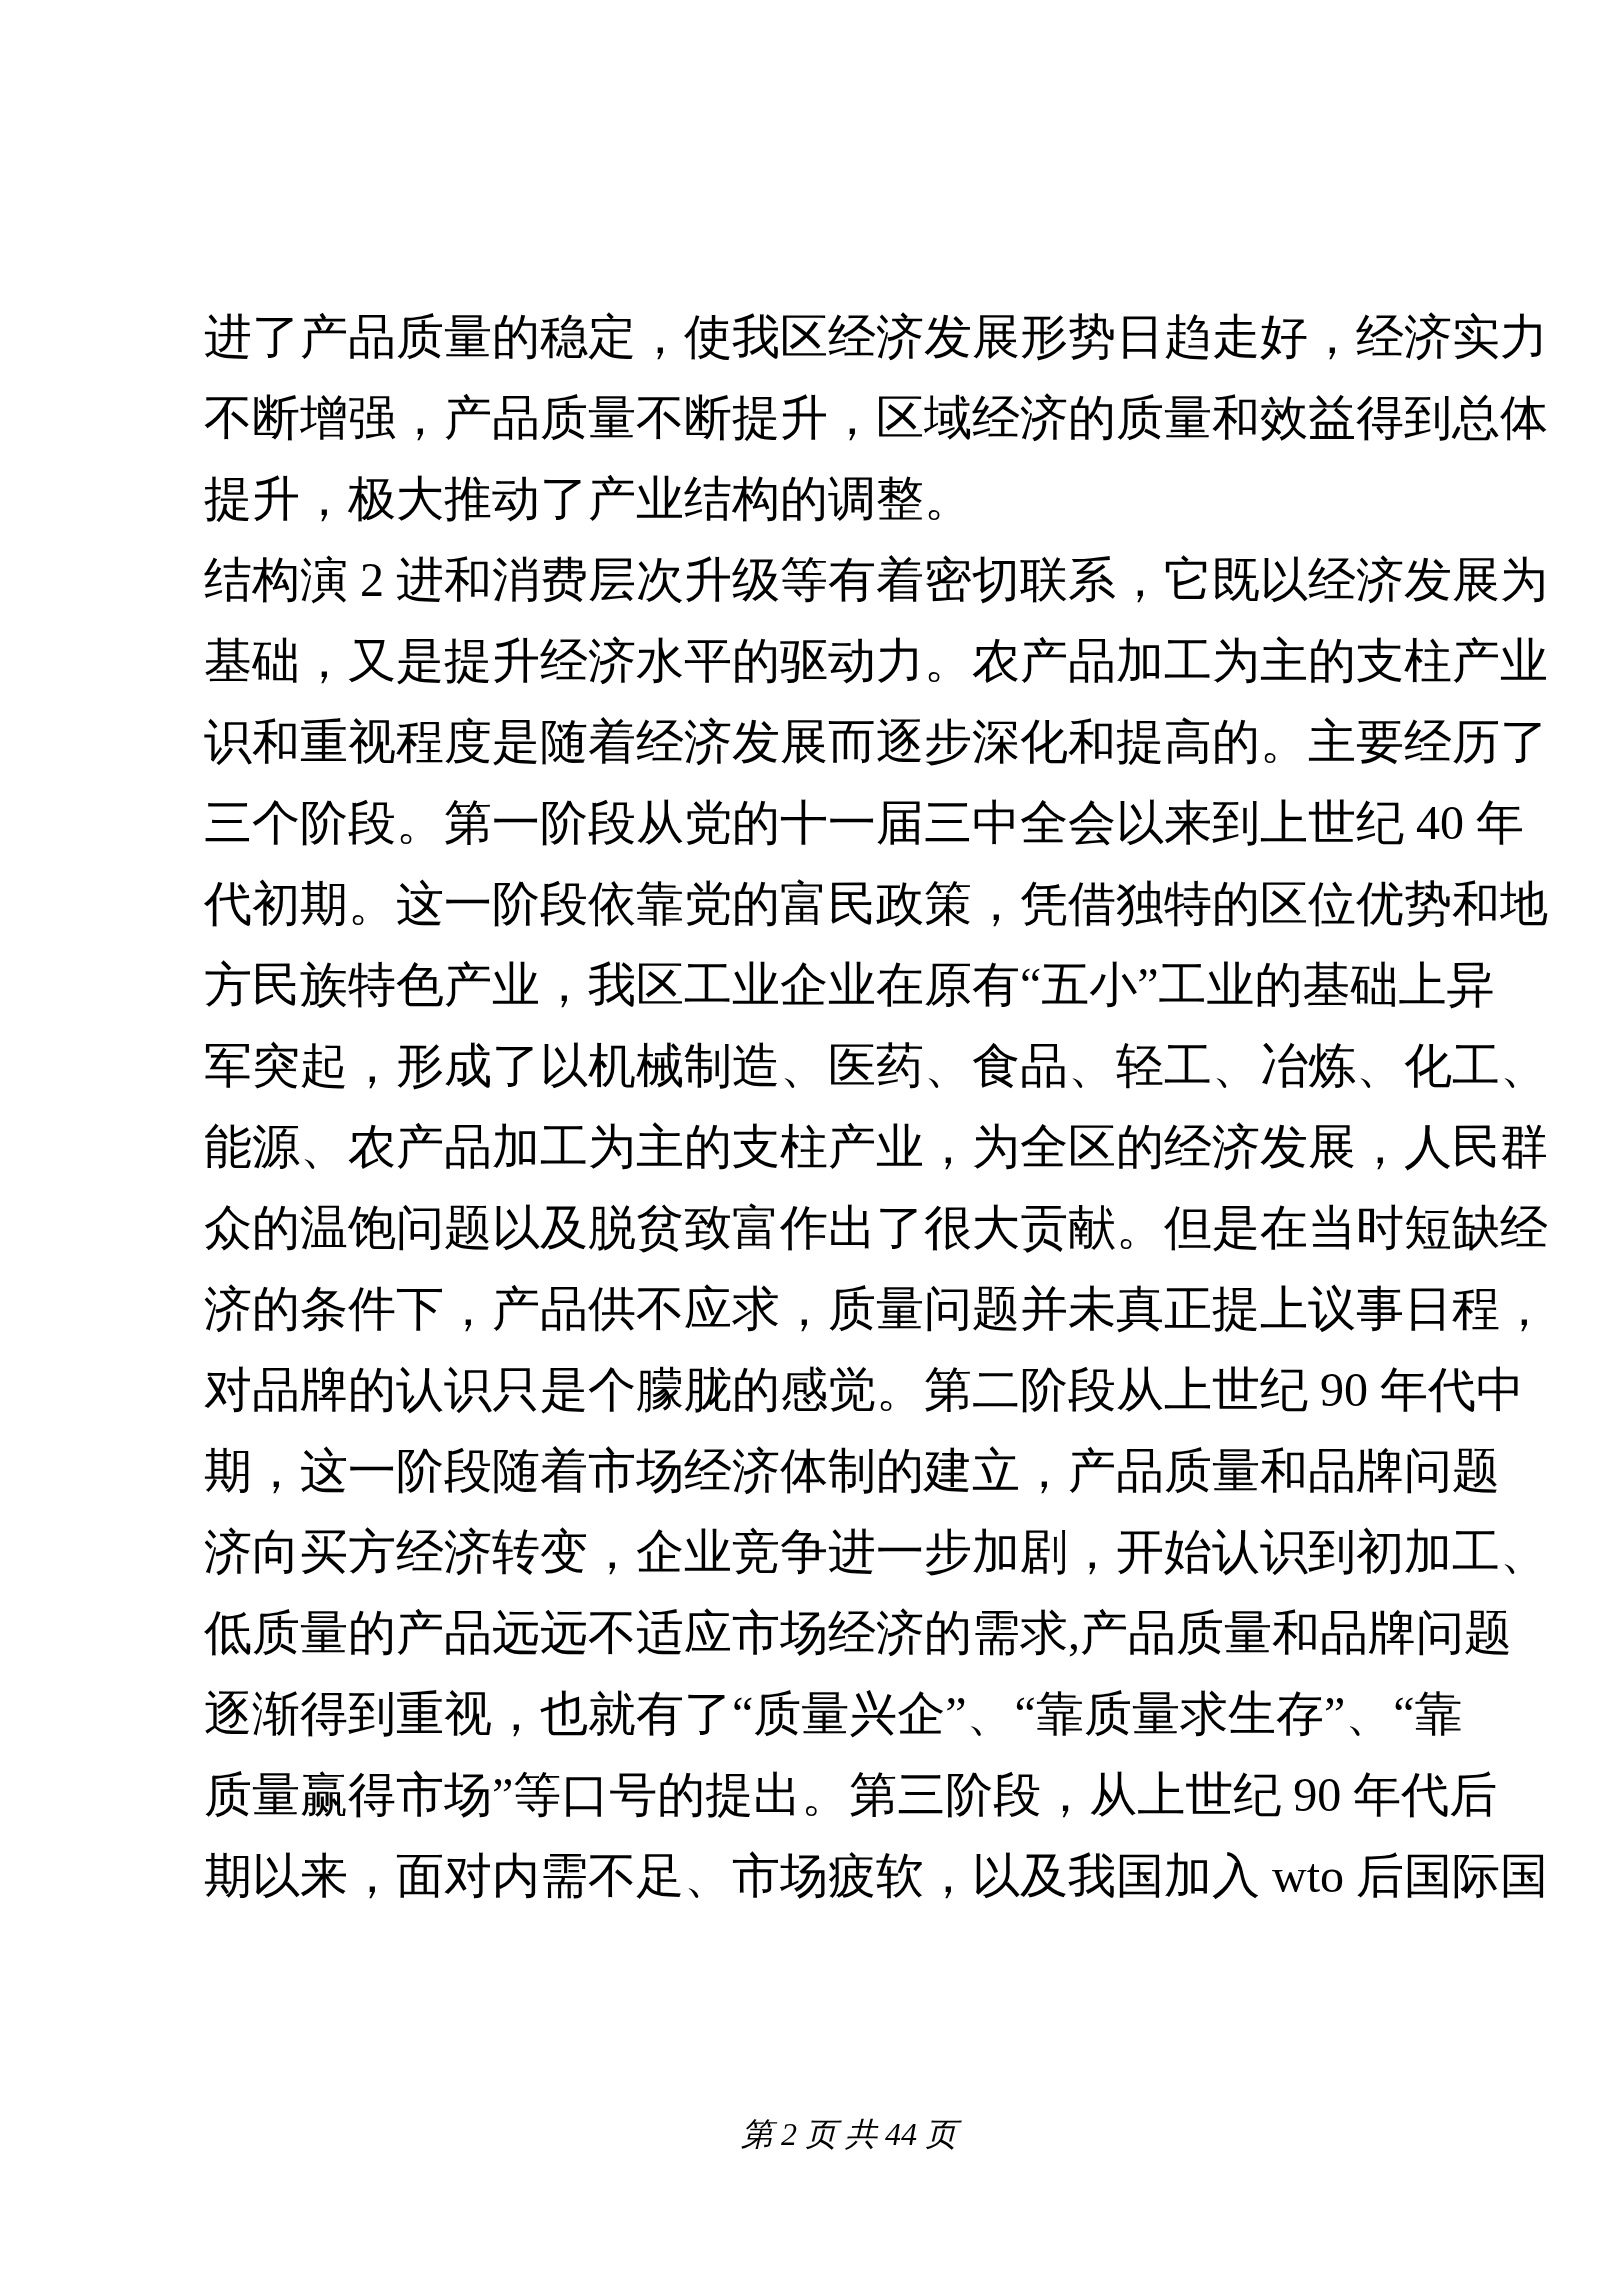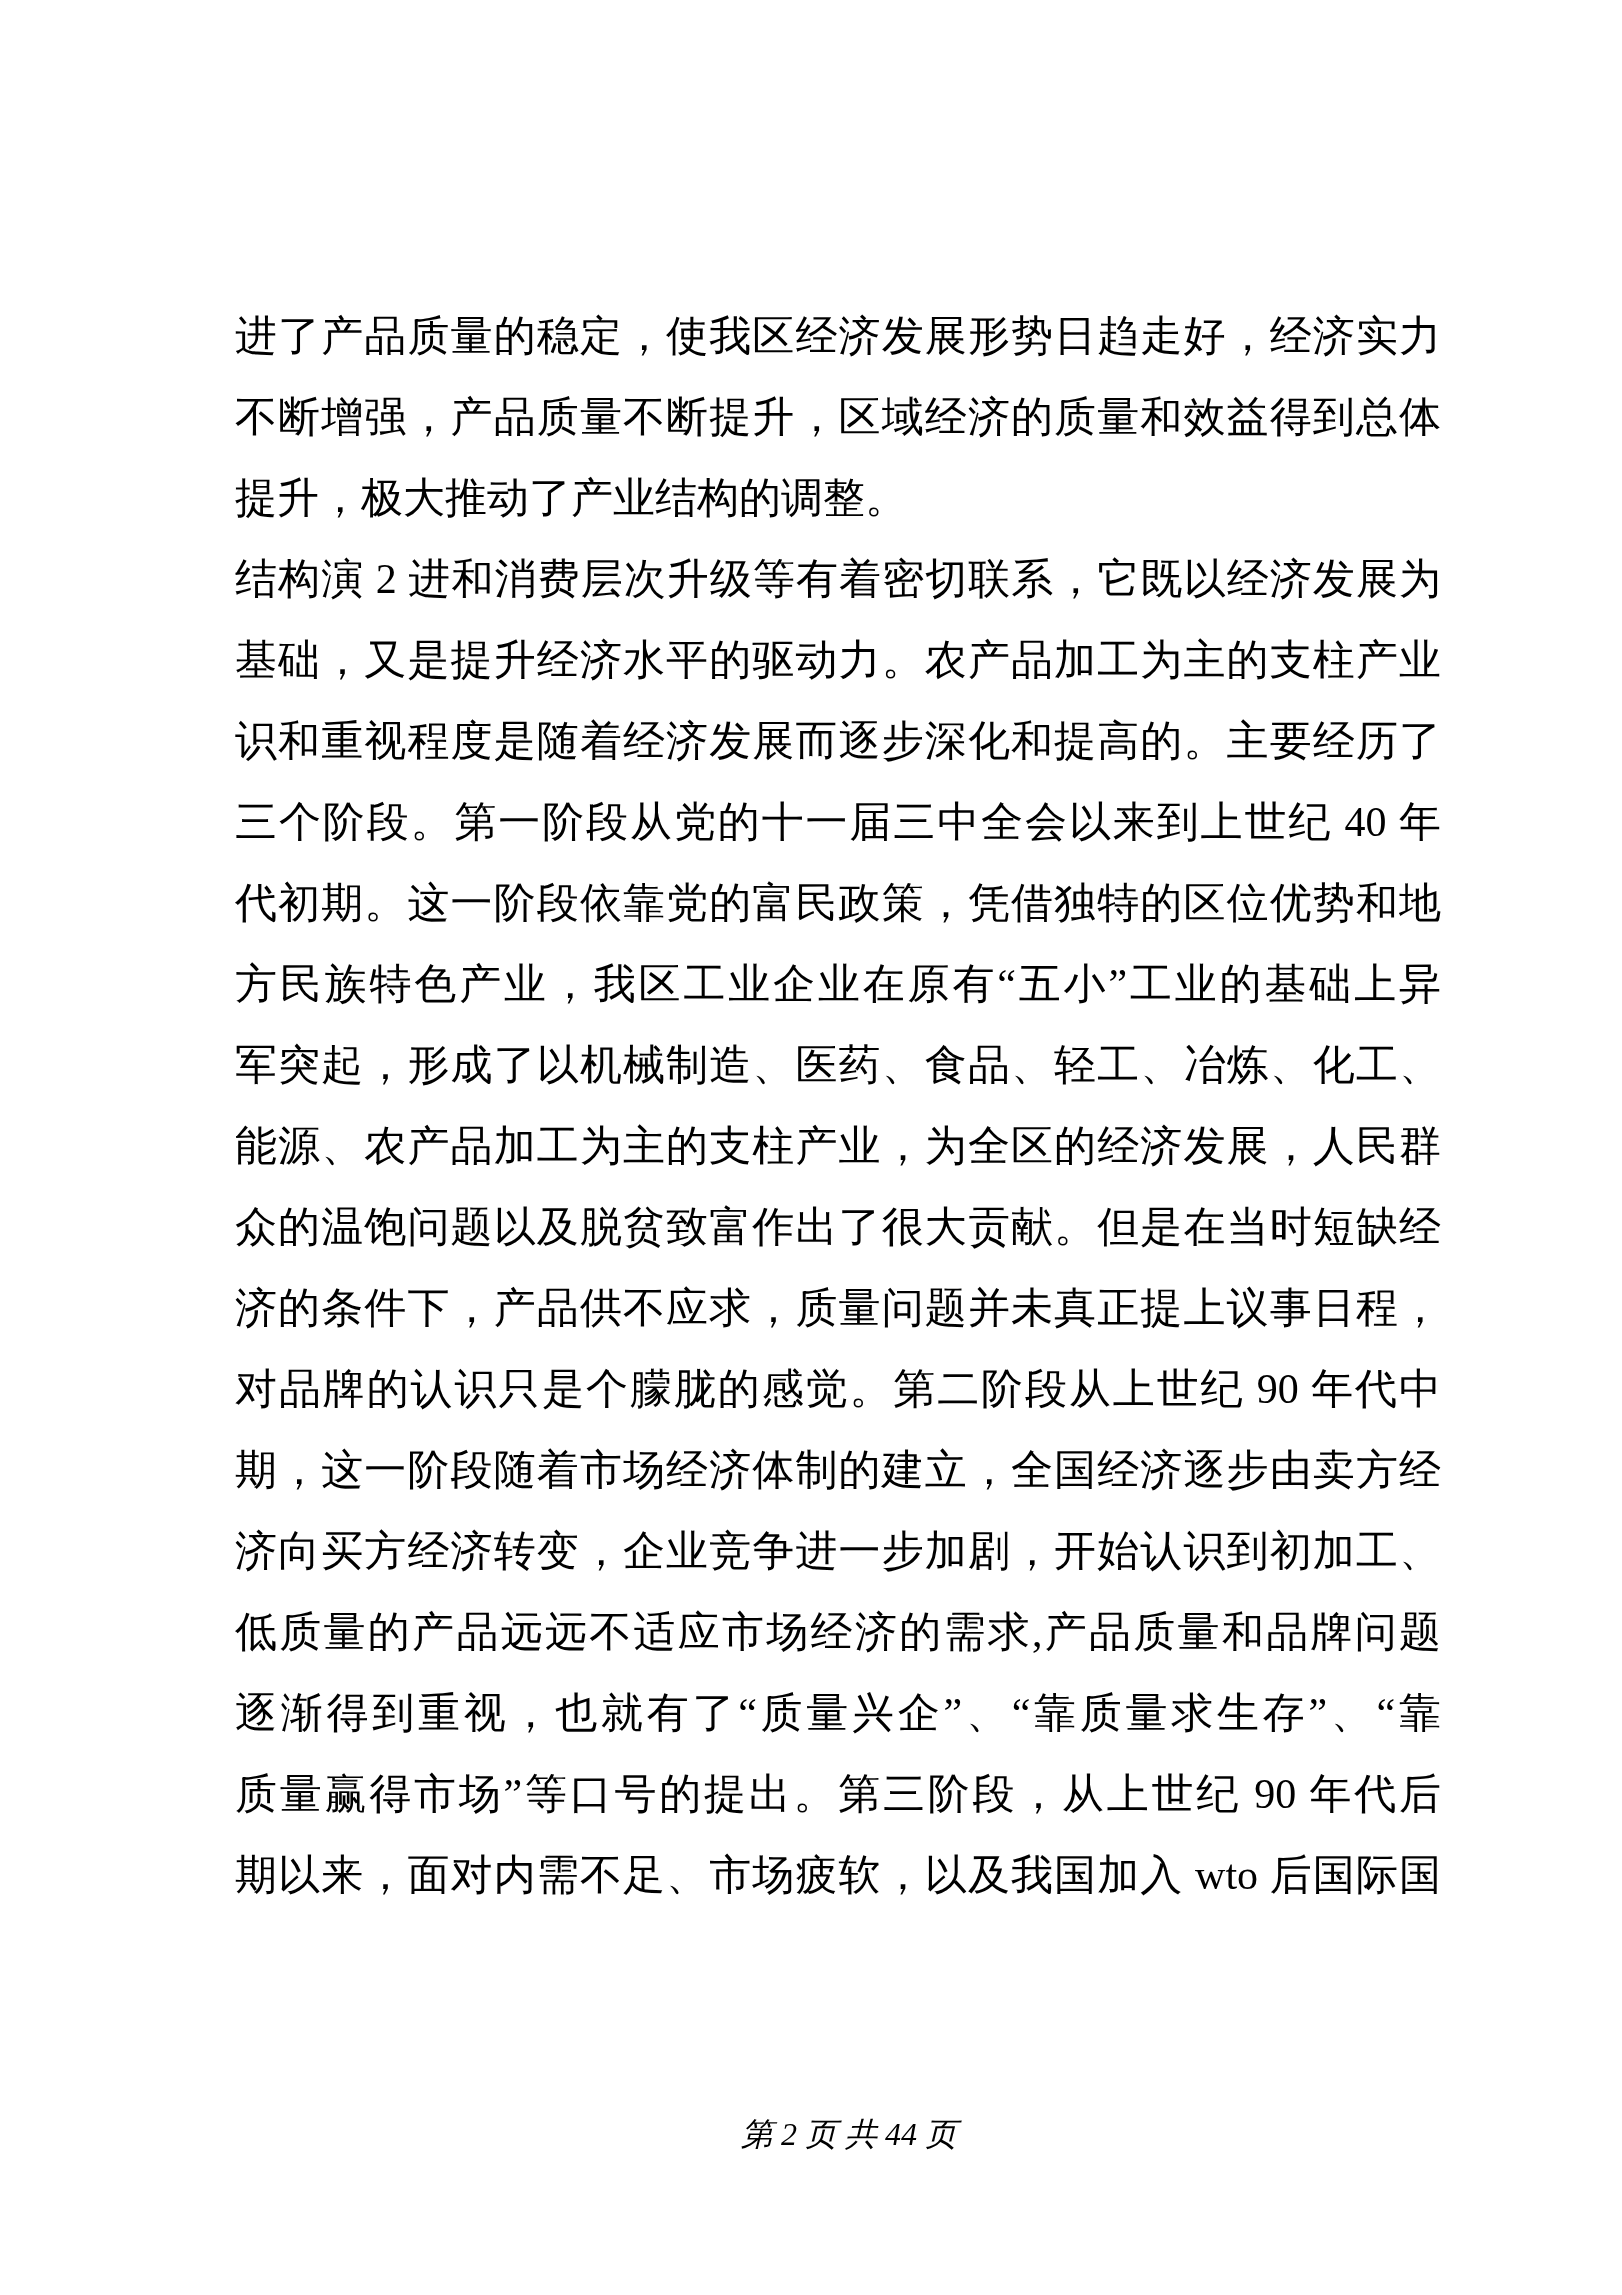--- a/index.html
+++ b/index.html
@@ -10,24 +10,24 @@
     width: 1623px;
     height: 2295px;
     background: #ffffff;
     color: #000000;
     position: relative;
     font-family: "Liberation Serif", serif;
     overflow: hidden;
   }
   .body-text {
     position: absolute;
-    left: 235px;
+    left: 204px;
     top: 296px;
     width: 1206px;
-    font-size: 42px;
+    font-size: 48px;
     line-height: 81px;
     color: #000000;
   }
   .line {
     text-align: justify;
     text-align-last: justify;
     white-space: nowrap;
     height: 81px;
   }
   .line.short {
@@ -64,21 +64,21 @@
     <div class="line">基础，又是提升经济水平的驱动力。农产品加工为主的支柱产业</div>
     <div class="line">识和重视程度是随着经济发展而逐步深化和提高的。主要经历了</div>
     <div class="line">三个阶段。第一阶段从党的十一届三中全会以来到上世纪 40 年</div>
     <div class="line">代初期。这一阶段依靠党的富民政策，凭借独特的区位优势和地</div>
     <div class="line">方民族特色产业，我区工业企业在原有“五小”工业的基础上异</div>
     <div class="line">军突起，形成了以机械制造、医药、食品、轻工、冶炼、化工、</div>
     <div class="line">能源、农产品加工为主的支柱产业，为全区的经济发展，人民群</div>
     <div class="line">众的温饱问题以及脱贫致富作出了很大贡献。但是在当时短缺经</div>
     <div class="line">济的条件下，产品供不应求，质量问题并未真正提上议事日程，</div>
     <div class="line">对品牌的认识只是个朦胧的感觉。第二阶段从上世纪 90 年代中</div>
-    <div class="line">期，这一阶段随着市场经济体制的建立，全国经济逐步由卖方经</div>
+    <div class="line">期，这一阶段随着市场经济体制的建立，产品质量和品牌问题</div>
     <div class="line">济向买方经济转变，企业竞争进一步加剧，开始认识到初加工、</div>
     <div class="line">低质量的产品远远不适应市场经济的需求,产品质量和品牌问题</div>
     <div class="line">逐渐得到重视，也就有了“质量兴企”、“靠质量求生存”、“靠</div>
     <div class="line">质量赢得市场”等口号的提出。第三阶段，从上世纪 90 年代后</div>
     <div class="line">期以来，面对内需不足、市场疲软，以及我国加入 wto 后国际国</div>
   </div>
 
   <div class="page-footer">
     <span>第 2 页 共 44 页</span>
   </div>

